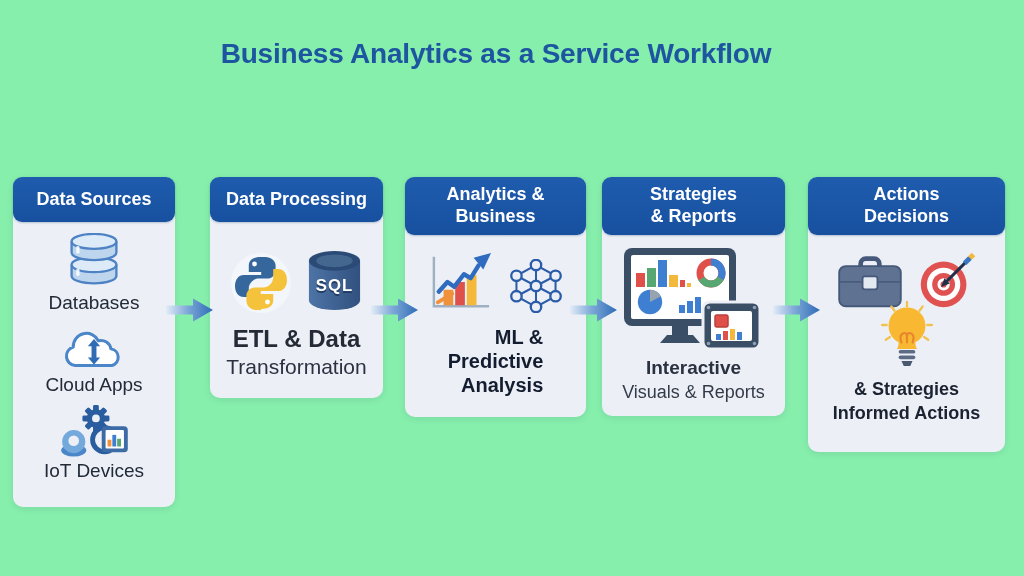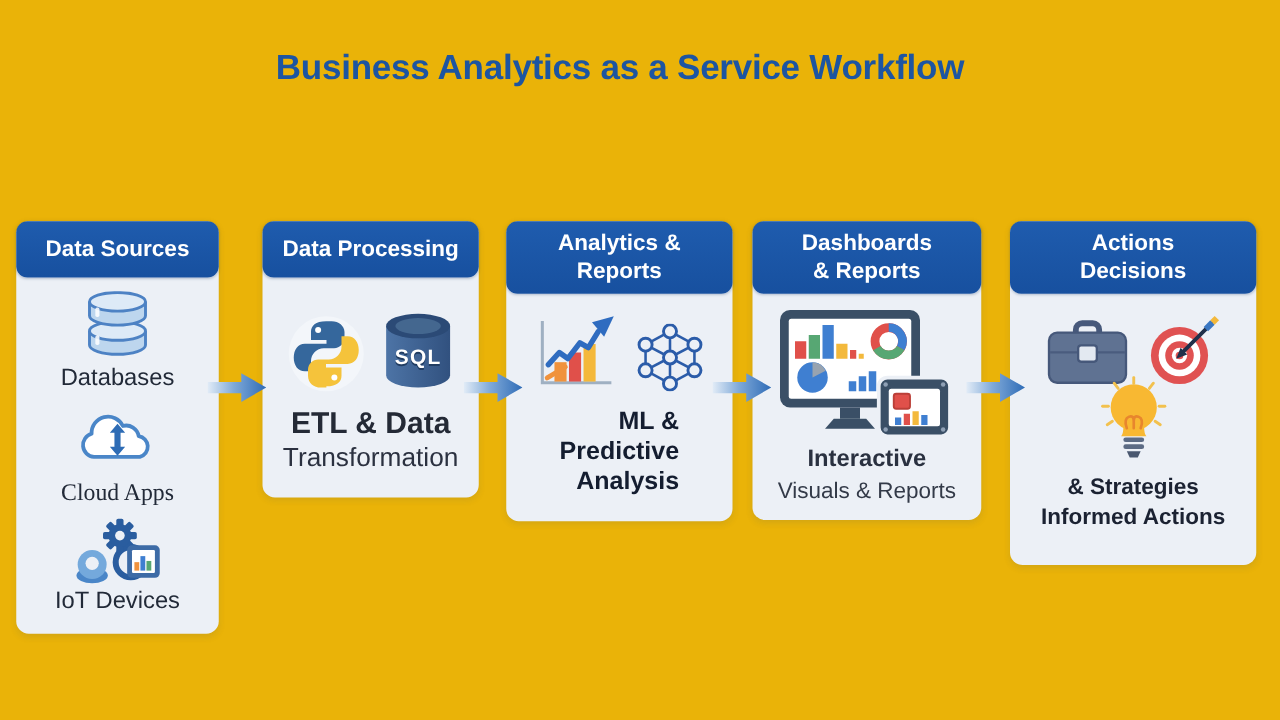--- a/index.html
+++ b/index.html
@@ -1,16 +1,16 @@
 <!DOCTYPE html>
 <html><head>
 <meta charset="utf-8">
 <style>
   html,body{margin:0;padding:0;background:#ffffff;}
-  .canvas{position:relative;width:1024px;height:576px;background:#eab308;
+  .canvas{position:relative;width:1024px;height:576px;background:#86efac;
           font-family:"Liberation Sans",sans-serif;overflow:hidden;}
   .title{position:absolute;top:38px;left:0;width:1024px;text-align:center;
          font-size:28px;font-weight:700;color:#1d55a1;letter-spacing:-0.2px;
          transform:translateX(-16px);}
   .stage{position:absolute;background:#ecf0f6;border-radius:10px;
          box-shadow:0 2px 6px rgba(50,70,110,0.12);}
   .s1{left:13px;top:177px;width:162px;height:330px;}
   .s2{left:210px;top:177px;width:173px;height:221px;}
   .s3{left:405px;top:177px;width:181px;height:240px;}
   .s4{left:602px;top:177px;width:183px;height:239px;}
@@ -76,21 +76,21 @@
           <rect x="12" y="38" width="3.5" height="8" rx="1.5" fill="#ffffff" opacity="0.85"></rect>
         </svg>
       </span>
       <div class="itemlabel" style="margin-top:3px;text-align:right;">Databases</div>
       <span class="icn" style="margin-top:10px;">
         <svg width="66" height="49" viewBox="0 0 70 52">
           <path d="M15 44 a10 10 0 0 1 -2 -19.6 a14 14 0 0 1 26.6 -6.6 a10.8 10.8 0 0 1 13.4 8.6 a9 9 0 0 1 1 17.6 z" fill="#ffffff" stroke="#4a86c8" stroke-width="3.2" stroke-linejoin="round"></path>
           <polygon points="35,16 41.5,23.5 37.6,23.5 37.6,35.5 41.5,35.5 35,43 28.5,35.5 32.4,35.5 32.4,23.5 28.5,23.5" fill="#2e6cb5"></polygon>
         </svg>
       </span>
-      <div class="itemlabel" style="margin-top:11px;font-family:Liberation Serif, serif;">Cloud Apps</div>
+      <div class="itemlabel" style="margin-top:1px;">Cloud Apps</div>
       <span class="icn" style="margin-top:8px;">
         <svg width="76" height="56" viewBox="0 0 78 58">
           <circle cx="50" cy="37" r="12.5" fill="none" stroke="#2a5d9f" stroke-width="5"></circle>
           <ellipse cx="18" cy="48" rx="13" ry="6.5" fill="#4a86c8"></ellipse>
           <circle cx="18" cy="39" r="12" fill="#74a9dc"></circle>
           <circle cx="18" cy="38" r="5.5" fill="#ecf0f6"></circle>
           <g transform="translate(41,15)" fill="#2a5d9f">
             <rect x="-3" y="-14" width="6" height="8" rx="1.5"></rect>
             <rect x="-3" y="-14" width="6" height="8" rx="1.5" transform="rotate(45)"></rect>
             <rect x="-3" y="-14" width="6" height="8" rx="1.5" transform="rotate(90)"></rect>
@@ -141,21 +141,21 @@
       <div class="cap cap2" style="margin-top:10px;">
         <div class="l1">ETL &amp; Data</div>
         <div class="l2">Transformation</div>
       </div>
     </div>
   </section>
 
   <section class="stage s3">
     <div class="hdr two">
       <span>Analytics &amp;</span>
-      <span>Reports</span>
+      <span>Business</span>
     </div>
     <div class="content" style="padding-top:16px;">
       <div class="iconsrow" style="gap:13px;">
         <span class="icn">
           <svg width="68" height="62" viewBox="0 0 70 64">
             <polyline points="7,6 7,57 64,57" fill="none" stroke="#9fb0c2" stroke-width="2.5"></polyline>
             <line x1="11" y1="53" x2="26" y2="44" stroke="#f0923c" stroke-width="4" stroke-linecap="round"></line>
             <rect x="17" y="40" width="10" height="16" fill="#f0923c"></rect>
             <rect x="29" y="32" width="10" height="24" fill="#e0504a"></rect>
             <rect x="41" y="25" width="10" height="31" fill="#f4b83a"></rect>
@@ -194,21 +194,21 @@
       <div class="cap cap3">
         <div>ML &amp;</div>
         <div>Predictive</div>
         <div>Analysis</div>
       </div>
     </div>
   </section>
 
   <section class="stage s4">
     <div class="hdr two">
-      <span>Dashboards</span>
+      <span>Strategies</span>
       <span>&amp; Reports</span>
     </div>
     <div class="content" style="padding-top:12px;">
       <span class="icn">
         <svg width="142" height="105" viewBox="0 0 142 105">
           <rect x="1" y="1" width="112" height="78" rx="8" fill="#3a4f66"></rect>
           <rect x="8" y="8" width="98" height="64" rx="2" fill="#ffffff"></rect>
           <rect x="13" y="26" width="9" height="14" fill="#e0504a"></rect>
           <rect x="24" y="21" width="9" height="19" fill="#57a773"></rect>
           <rect x="35" y="13" width="9" height="27" fill="#3f7fd1"></rect>

